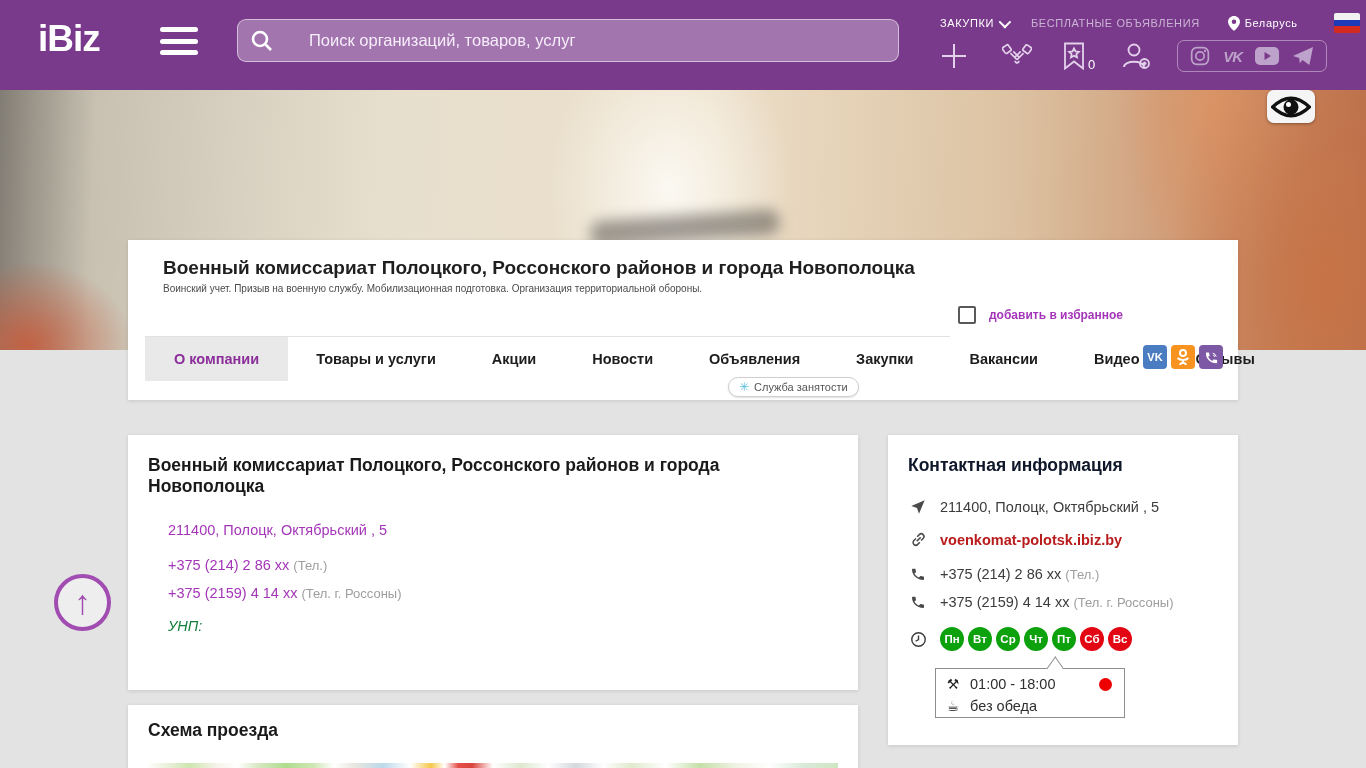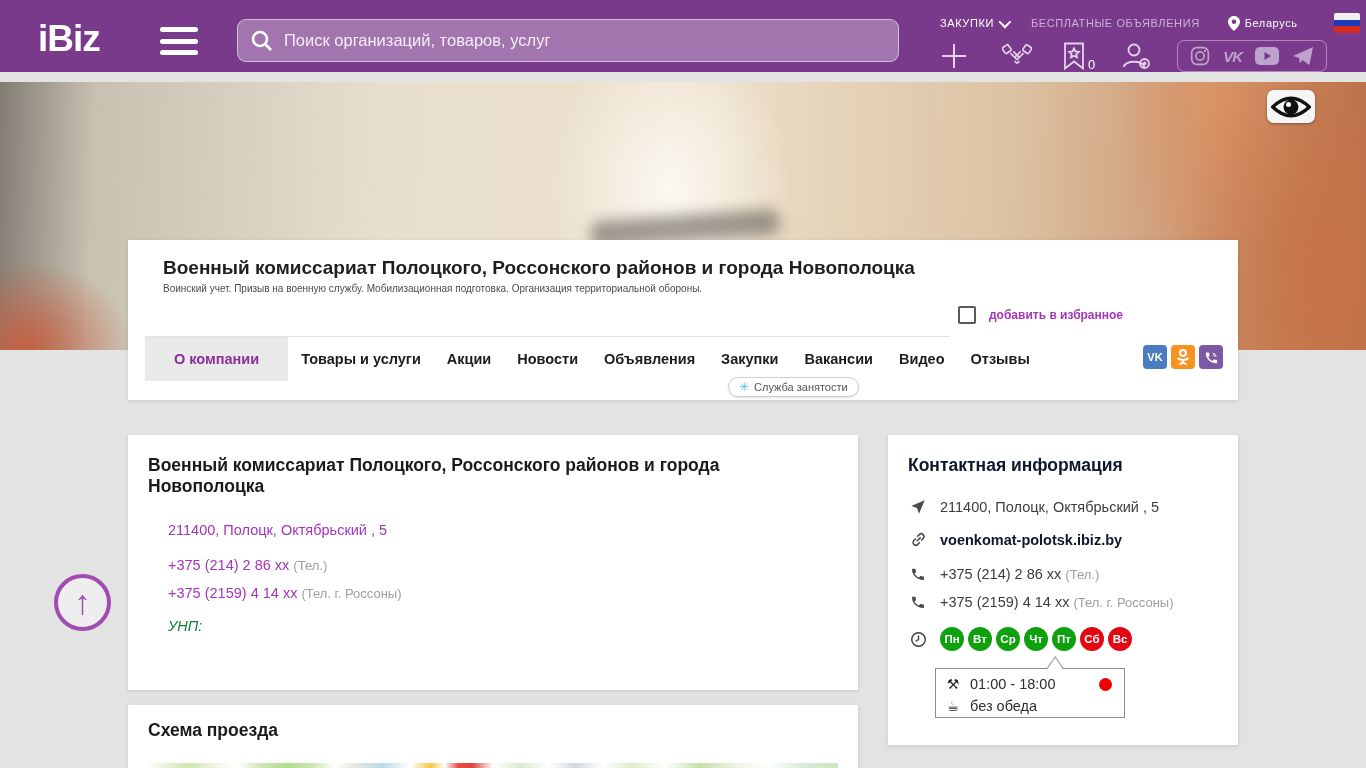--- a/index.html
+++ b/index.html
@@ -1,27 +1,27 @@
 <!DOCTYPE html>
 <html><head>
 <meta charset="utf-8">
 <style>
   * { margin:0; padding:0; box-sizing:border-box; }
   html,body { width:1366px; height:768px; overflow:hidden; }
   body { font-family:"Liberation Sans","DejaVu Sans",sans-serif; background:#e3e3e3; }
   .page { position:relative; width:1366px; height:768px; overflow:hidden; background:#e3e3e3; }
 
   
-  header { position:absolute; top:0; left:0; width:1366px; height:72px; background:#7a3a8b; z-index:40;padding-left:46px; }
+  header { position:absolute; top:0; left:0; width:1366px; height:90px; background:#7a3a8b; z-index:40;padding-left:46px; }
   .logo { position:absolute; left:38px; top:18px; font-size:37px; font-weight:800; color:#fff; letter-spacing:-1px; cursor:pointer; }
   .hamburger { position:absolute; left:160px; top:27px; width:38px; height:28px; display:flex; flex-direction:column; justify-content:space-between; cursor:pointer; }
   .hamburger span { display:block; height:5px; background:#fff; border-radius:3px; }
   .searchbox { position:absolute; left:237px; top:19px; width:662px; height:43px; background:rgba(255,255,255,.30); border:1px solid rgba(255,255,255,.55); border-radius:9px; display:flex; align-items:center; padding:0 12px; }
   .searchbox svg { flex:0 0 auto; margin-right:10px; }
-  .searchbox input { flex:1; background:transparent; border:none; outline:none; color:#fff; font-size:16.5px; font-family:inherit; }
+  .searchbox input { flex:1; background:transparent; border:none; outline:none; color:#fff; font-size:16.5px; font-family:inherit;margin-left:25px; }
   .searchbox input::placeholder { color:#fbf4ff; opacity:.95; }
 
   .hdr-row1 { position:absolute; left:940px; top:13px; width:420px; height:20px; display:flex; align-items:center; }
   .hdr-link { color:#fff; font-size:11px; letter-spacing:.6px; cursor:pointer; white-space:nowrap; display:flex; align-items:center; gap:5px; }
   .hdr-link.muted { color:#c9b3d3; }
   .chev { width:9px; height:9px; border-right:2px solid #fff; border-bottom:2px solid #fff; transform:rotate(45deg) translateY(-2px); display:inline-block; }
   .flag { width:36px; height:20px; display:flex; flex-direction:column; border-radius:2px; overflow:hidden; cursor:pointer; }
   .flag i { flex:1; }
   .flag i:nth-child(1){background:#f2f2f2}.flag i:nth-child(2){background:#1d3bb8}.flag i:nth-child(3){background:#d52b1e}
 
@@ -48,21 +48,21 @@
   
   .card { background:#fff; box-shadow:0 1px 4px rgba(0,0,0,.12); }
   .main-card { position:absolute; left:128px; top:240px; width:1110px; height:160px; z-index:30; }
   .main-card h1 { position:absolute; left:35px; top:17px; font-size:19px; font-weight:800; color:#1f1f1f; }
   .main-card .subtitle { position:absolute; left:35px; top:43px; font-size:10px; color:#4c4c4c; }
   .fav { position:absolute; left:830px; top:66px; display:flex; align-items:center; gap:13px; cursor:pointer; }
   .fav .cb { width:18px; height:18px; border:2px solid #5a5a5a; border-radius:2px; background:#fff; }
   .fav .fav-lbl { font-size:12px; font-weight:700; color:#a435b8; }
   .tabs-wrap { position:absolute; left:17px; top:96px; width:805px; border-top:1px solid #e2e2e2; }
   .tabs { display:flex; align-items:stretch; height:44px; }
-  .tab { display:flex; align-items:center; font-size:14.5px; font-weight:700; color:#1d1d1d; cursor:pointer; white-space:nowrap; padding:0 13px; }
+  .tab { display:flex; align-items:center; font-size:14.5px; font-weight:700; color:#1d1d1d; cursor:pointer; white-space:nowrap; padding:0 28px; }
   .tab.active { background:#e9e9e9; color:#8c2f9b; padding:0 29px; }
   .emp-badge { position:absolute; left:600px; top:137px; height:20px; background:#fff; border:1px solid #cfcfcf; border-radius:10px; display:flex; align-items:center; gap:5px; padding:0 10px; font-size:11px; color:#555; box-shadow:0 1px 2px rgba(0,0,0,.12); cursor:pointer; z-index:5; }
   .emp-badge .ast { color:#5ec1e0; font-size:12px; }
   .tab-socials { position:absolute; left:1015px; top:105px; display:flex; gap:4px; }
   .sq { width:24px; height:24px; border-radius:4px; display:flex; align-items:center; justify-content:center; color:#fff; cursor:pointer; }
   .sq.vk { background:#4a7cc1; font-size:11px; font-weight:800; }
   .sq.ok { background:#f7931e; }
   .sq.viber { background:#7d58a4; }
 
   
@@ -77,21 +77,21 @@
 
   .map-card { position:absolute; left:128px; top:705px; width:730px; height:100px; }
   .map-card h2 { position:absolute; left:20px; top:15px; font-size:17.5px; font-weight:800; color:#1a1a1a; }
   .map-strip { position:absolute; left:20px; top:58px; width:690px; height:40px;
     background:linear-gradient(90deg,#fdfdfb 0%,#e8f0d8 3%,#cde6b0 6%,#f6f3ea 10%,#fff 13%,#d7e8c2 16%,#aedd8e 20%,#cfe7b5 24%,#fff 27%,#e8e6df 30%,#bcd9ea 34%,#fff 38%,#f4c84a 41%,#fff 43%,#e45048 45%,#d9453d 47%,#fff 50%,#dce8cf 54%,#fff 58%,#d4d9dd 62%,#fff 66%,#dfeacd 70%,#fff 75%,#c4e0a8 80%,#eef2e2 85%,#fff 90%,#d9ead9 95%,#cfe6c2 100%); }
 
   .contact-card { position:absolute; left:888px; top:435px; width:350px; height:310px; }
   .contact-card h2 { position:absolute; left:20px; top:20px; font-size:17.5px; font-weight:800; color:#0f172a; }
   .c-row { position:absolute; left:20px; display:flex; align-items:center; gap:12px; font-size:14.5px; color:#3c3c3c; }
   .c-row .ic { width:20px; display:flex; justify-content:center; flex:0 0 auto; }
-  .c-site { color:#0f172a; font-weight:700; cursor:pointer; }
+  .c-site { color:#b91c1c; font-weight:700; cursor:pointer; }
   .days { display:flex; gap:4px; }
   .day { width:24px; height:24px; border-radius:50%; color:#fff; font-size:11.5px; font-weight:700; display:flex; align-items:center; justify-content:center; cursor:pointer; }
   .day.open { background:#0da10d; }
   .day.closed { background:#e30613; }
   .sched-tip { position:absolute; left:47px; top:233px; width:190px; height:50px; background:#fff; border:1.5px solid #8d8d8d; padding:4px 8px; z-index:6; }
   .sched-tip .notch { position:absolute; left:112px; top:-8px; width:14px; height:14px; background:#fff; border-left:1.5px solid #8d8d8d; border-top:1.5px solid #8d8d8d; transform:rotate(55deg) skewX(20deg); }
   .tip-row { display:flex; align-items:center; gap:8px; font-size:14.5px; color:#2e2e2e; height:22px; position:relative; }
   .tip-ic { width:18px; text-align:center; font-size:14px; color:#222; }
   .red-dot { position:absolute; right:4px; top:5px; width:13px; height:13px; border-radius:50%; background:#ee0000; }
 

